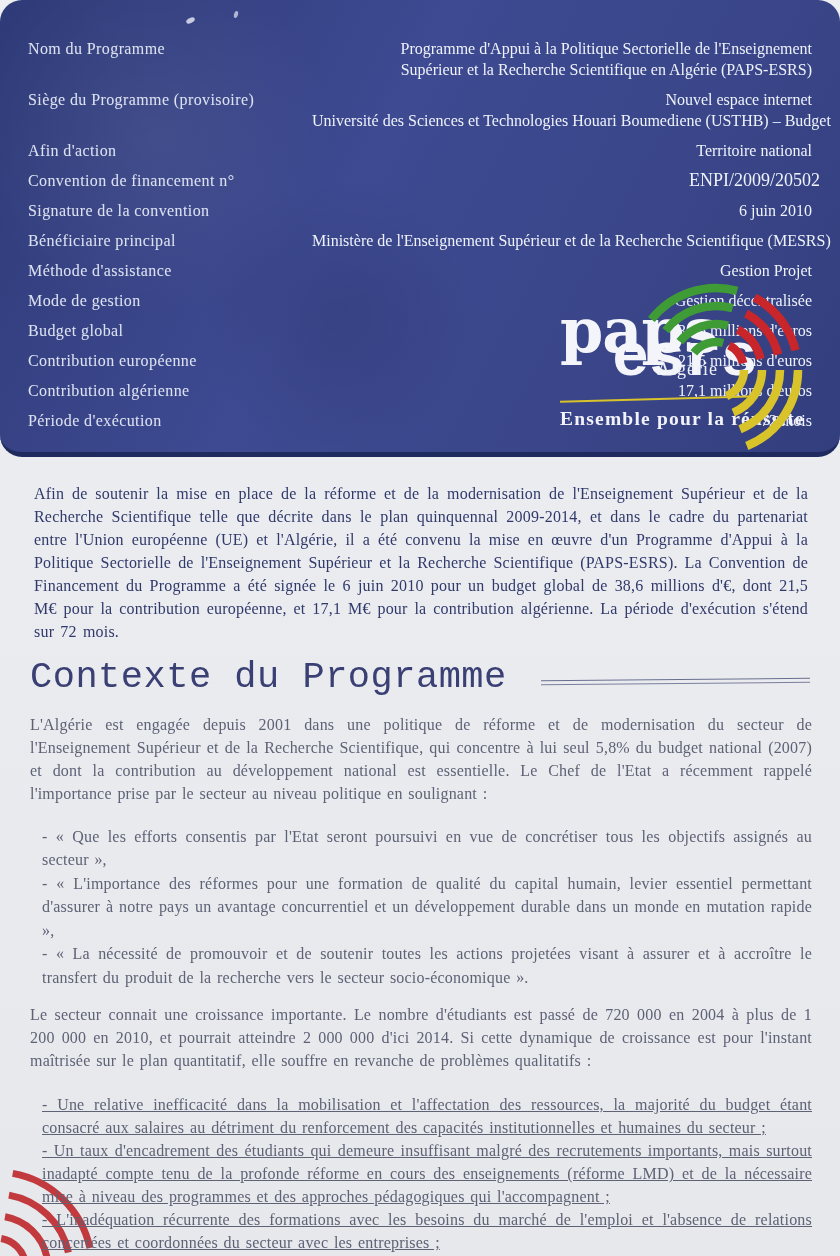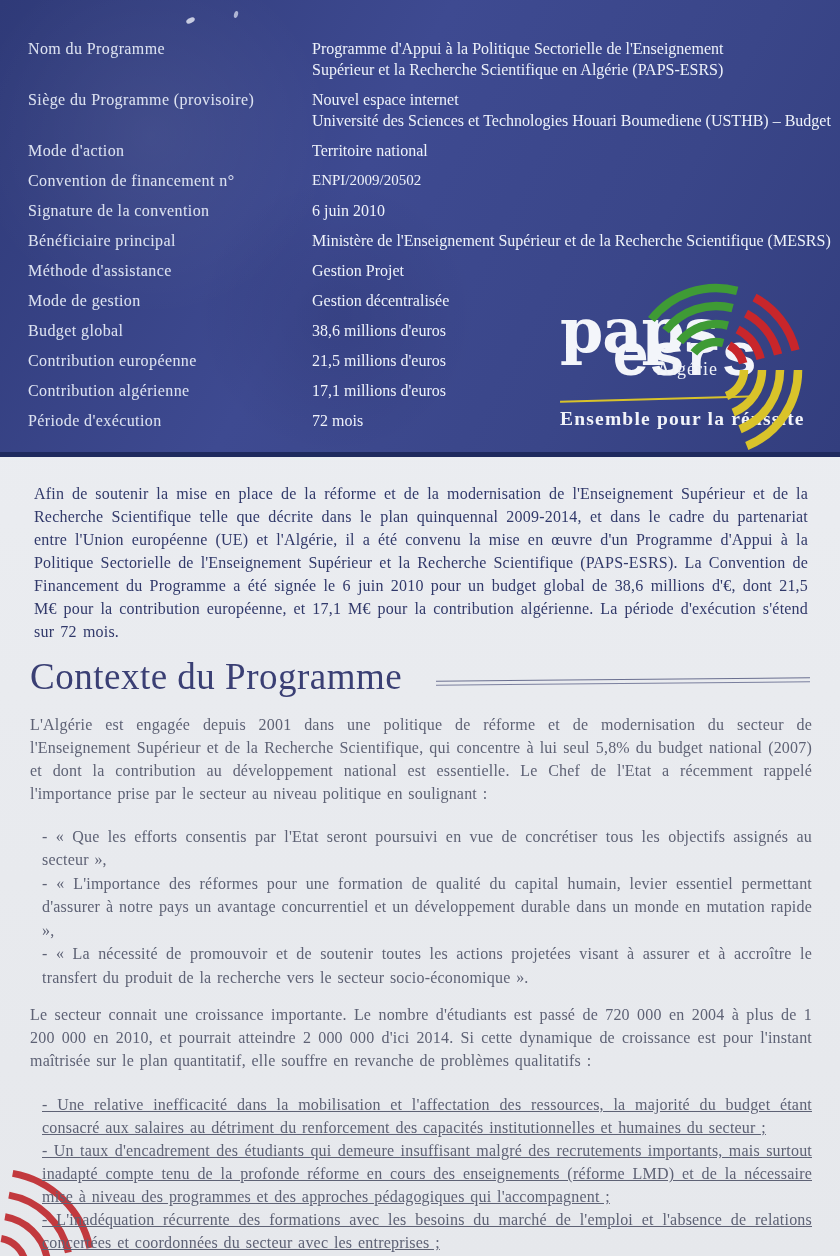--- a/index.html
+++ b/index.html
@@ -10,32 +10,32 @@
   }
 
   
   .panel{
     position:absolute;left:0;top:0;width:840px;height:457px;box-sizing:border-box;
     background:
       radial-gradient(circle 260px at 18% 30%, rgba(255,255,255,0.06), rgba(255,255,255,0) 70%),
       radial-gradient(circle 200px at 40% 70%, rgba(0,0,30,0.10), rgba(0,0,30,0) 70%),
       linear-gradient(118deg,#2f3a78 0%,#3e4a91 42%,#3a4689 72%,#333e7e 100%);
     border-bottom:5px solid #1f2a5e;
-    padding:38px 8px 0 28px;color:#e9edf7;
+    padding:38px 8px 0 28px;color:#e9edf7;border-radius:22px;
   }
   .hrow{display:flex;margin-bottom:9px;}
   .hlabel{
     flex:none;width:284px;font-size:16px;line-height:21px;
     letter-spacing:.4px;color:#dbe1f0;text-shadow:0 0 1px rgba(255,255,255,.15);
   }
   .hvalue{font-size:16px;line-height:21px;color:#eef2fa;width:500px;}
-  .vl{display:block;white-space:nowrap;}
+  .vl{display:block;white-space:nowrap;text-align:right;}
   .hrow:nth-child(1) .hvalue{letter-spacing:.5px;word-spacing:4px;}
   .hrow:nth-child(2) .vl:nth-child(2){font-size:15px;}
-  .hrow:nth-child(6) .hvalue{font-size:15px;}
+  .hrow:nth-child(6) .hvalue{font-size:18px;margin-left:8px;}
   .speck{position:absolute;border-radius:50%;}
   .speck.s1{left:186px;top:18px;width:9px;height:5px;background:rgba(235,238,248,.8);transform:rotate(-25deg);}
   .speck.s2{left:234px;top:11px;width:4px;height:7px;background:rgba(225,230,245,.7);transform:rotate(15deg);}
 
   
   .logo-word1,.logo-word2{
     position:absolute;font-family:"DejaVu Serif","Liberation Serif",serif;
     font-weight:bold;color:#f3f5fa;line-height:1;letter-spacing:-1px;
   }
   .logo-word1{left:560px;top:300px;font-size:62px;}
@@ -47,21 +47,21 @@
     color:#f1f3f9;letter-spacing:1.2px;white-space:nowrap;
   }
   .arcs{position:absolute;left:628px;top:276px;width:195px;height:180px;}
 
   
   .bodytext{position:absolute;left:30px;top:478px;width:782px;z-index:2;}
   .intro{
     margin:4px;font-size:16px;line-height:23px;color:#31396a;
     text-align:justify;letter-spacing:.2px;word-spacing:2px;
   }
-  .section-head{display:flex;align-items:center;margin-top:13px;}
+  .section-head{display:flex;align-items:center;margin-top:13px;font-family:Liberation Mono, monospace;}
   .section-title{
     margin:0;font-size:37px;font-weight:normal;color:#3a3f74;
     letter-spacing:.5px;white-space:nowrap;line-height:1.15;
   }
   .head-rule{
     flex:1;margin-left:34px;margin-right:2px;height:3px;margin-top:8px;
     border-top:1px solid #6a6f90;border-bottom:1px solid #7a7f9e;
     transform:rotate(-0.5deg);
   }
   .para{
@@ -96,21 +96,21 @@
       </div>
     </div>
     <div class="hrow">
       <div class="hlabel">Siège du Programme (provisoire)</div>
       <div class="hvalue">
         <span class="vl">Nouvel espace internet</span>
         <span class="vl">Université des Sciences et Technologies Houari Boumediene (USTHB) – Budget</span>
       </div>
     </div>
     <div class="hrow">
-      <div class="hlabel">Mode d'action</div>
+      <div class="hlabel">Afin d'action</div>
       <div class="hvalue">
         <span class="vl">Territoire national</span>
       </div>
     </div>
     <div class="hrow">
       <div class="hlabel">Convention de financement n°</div>
       <div class="hvalue">
         <span class="vl">ENPI/2009/20502</span>
       </div>
     </div>

